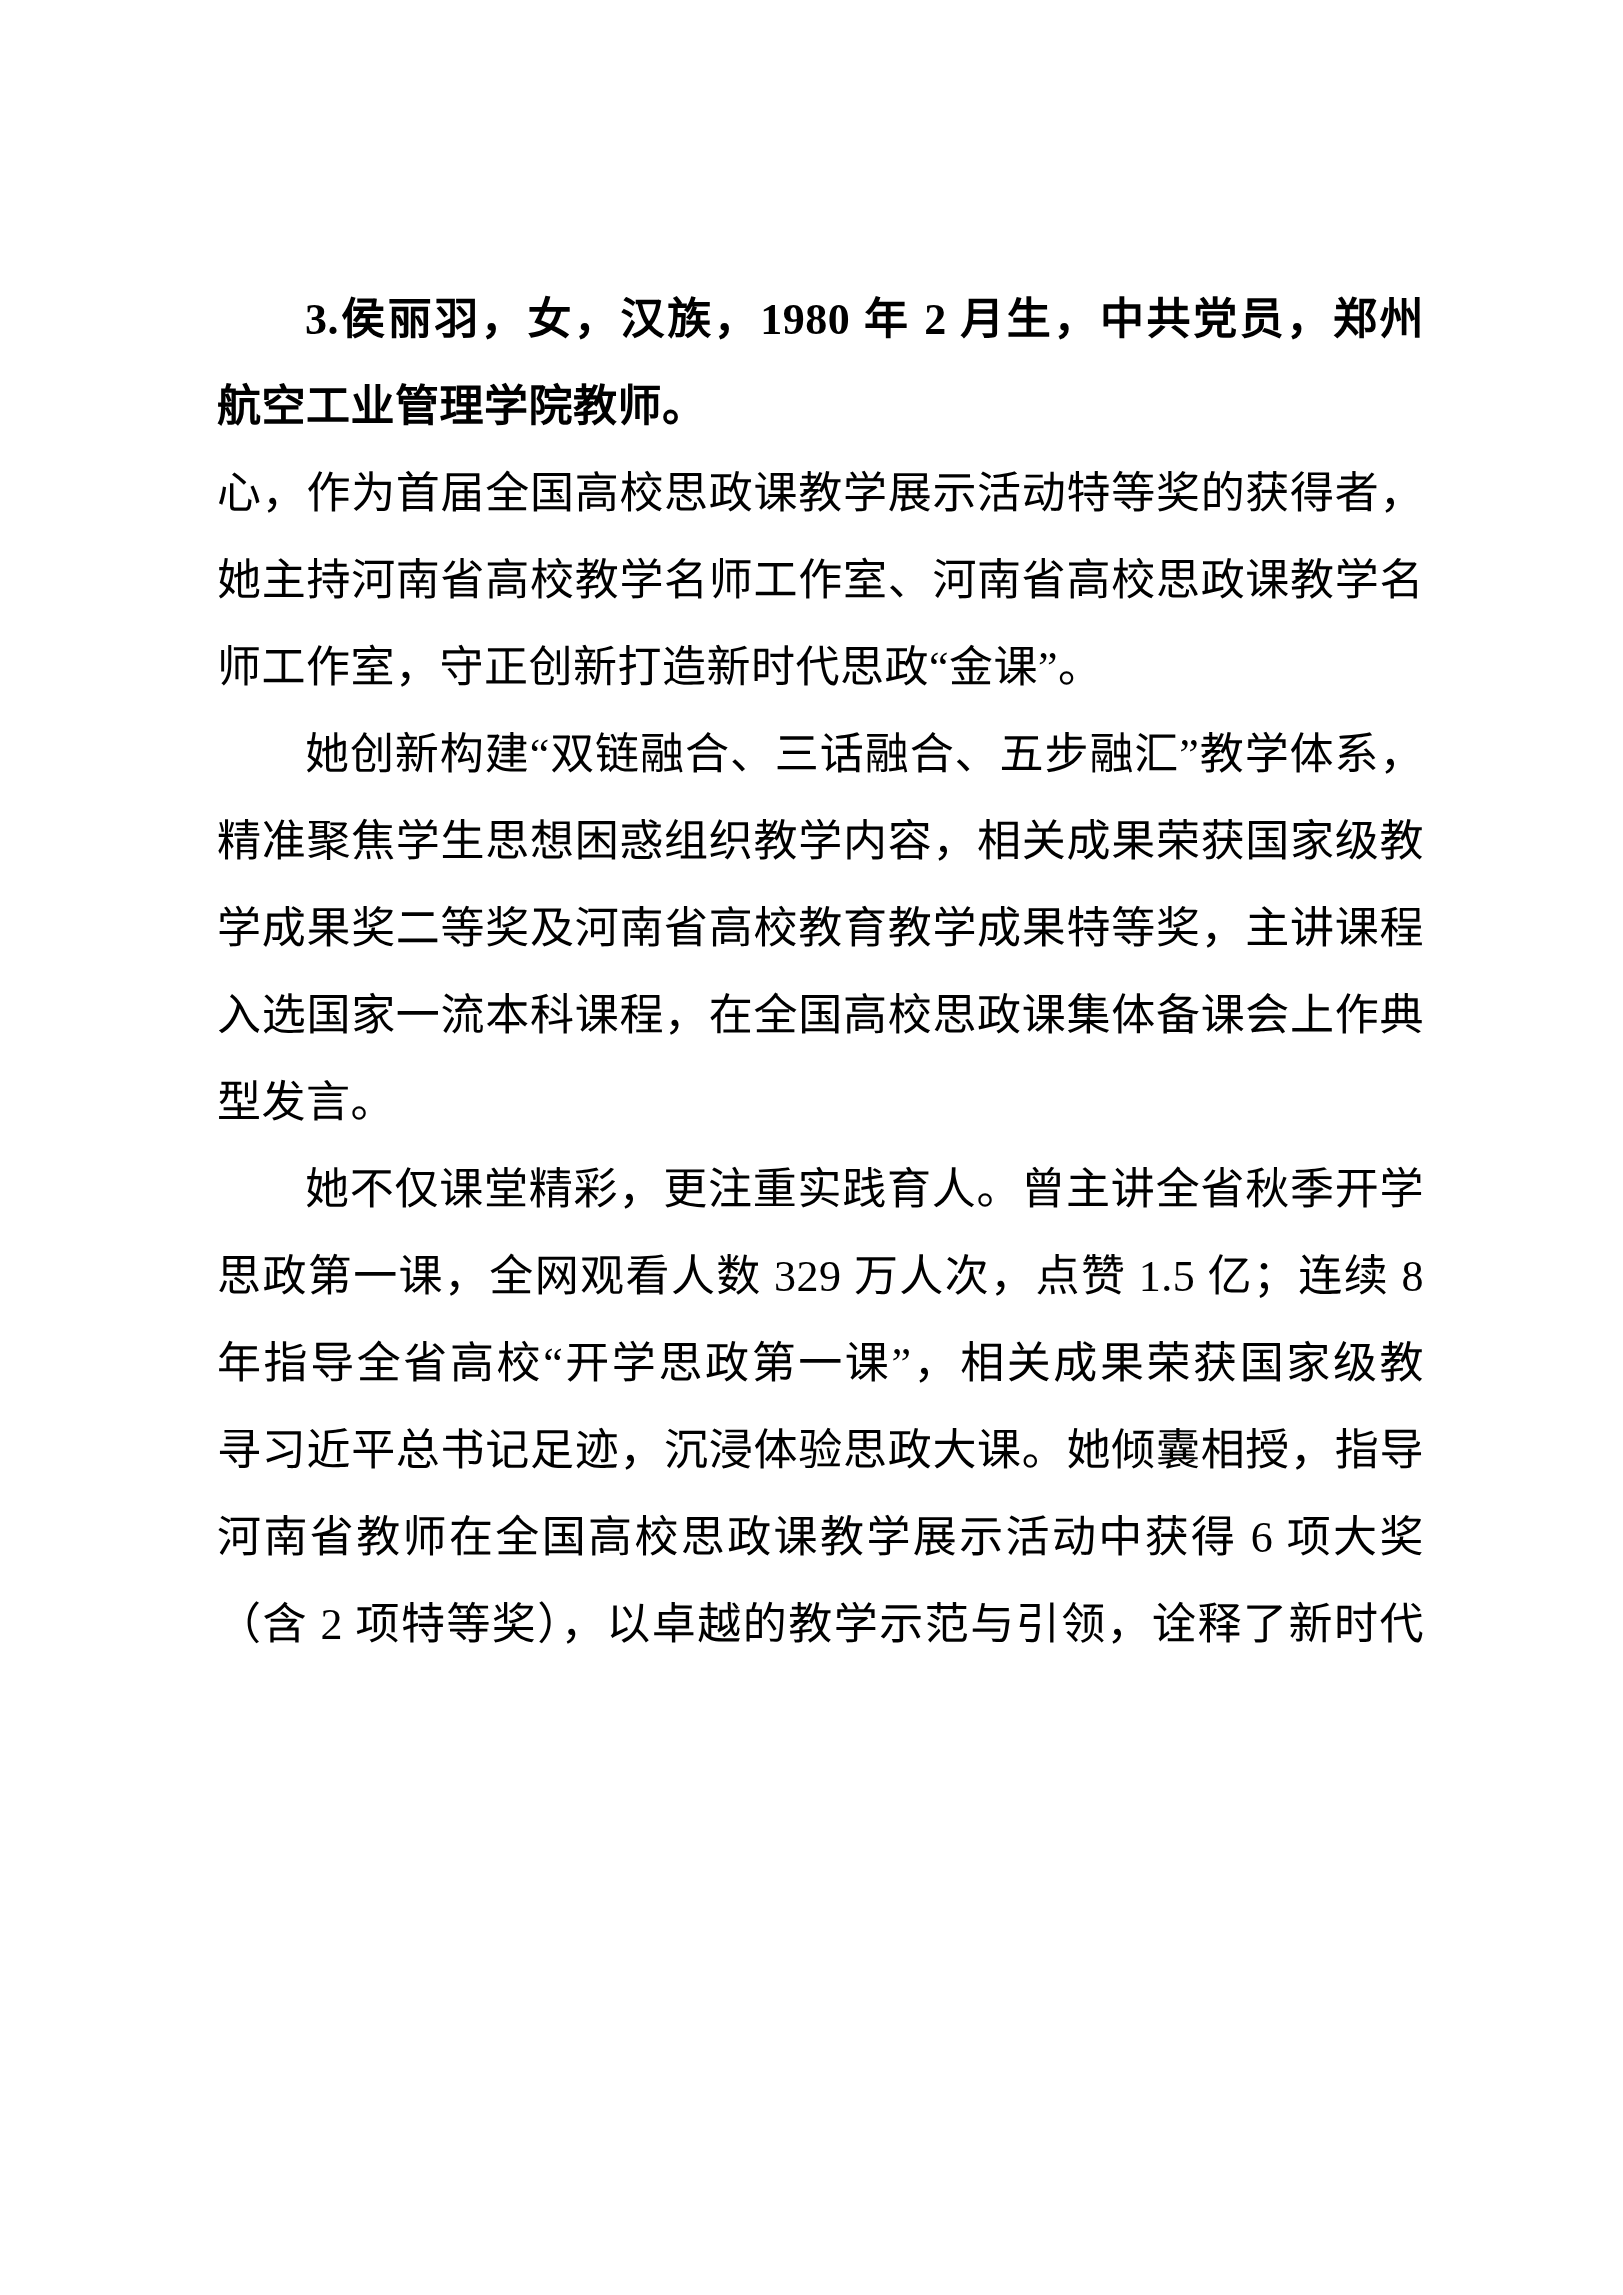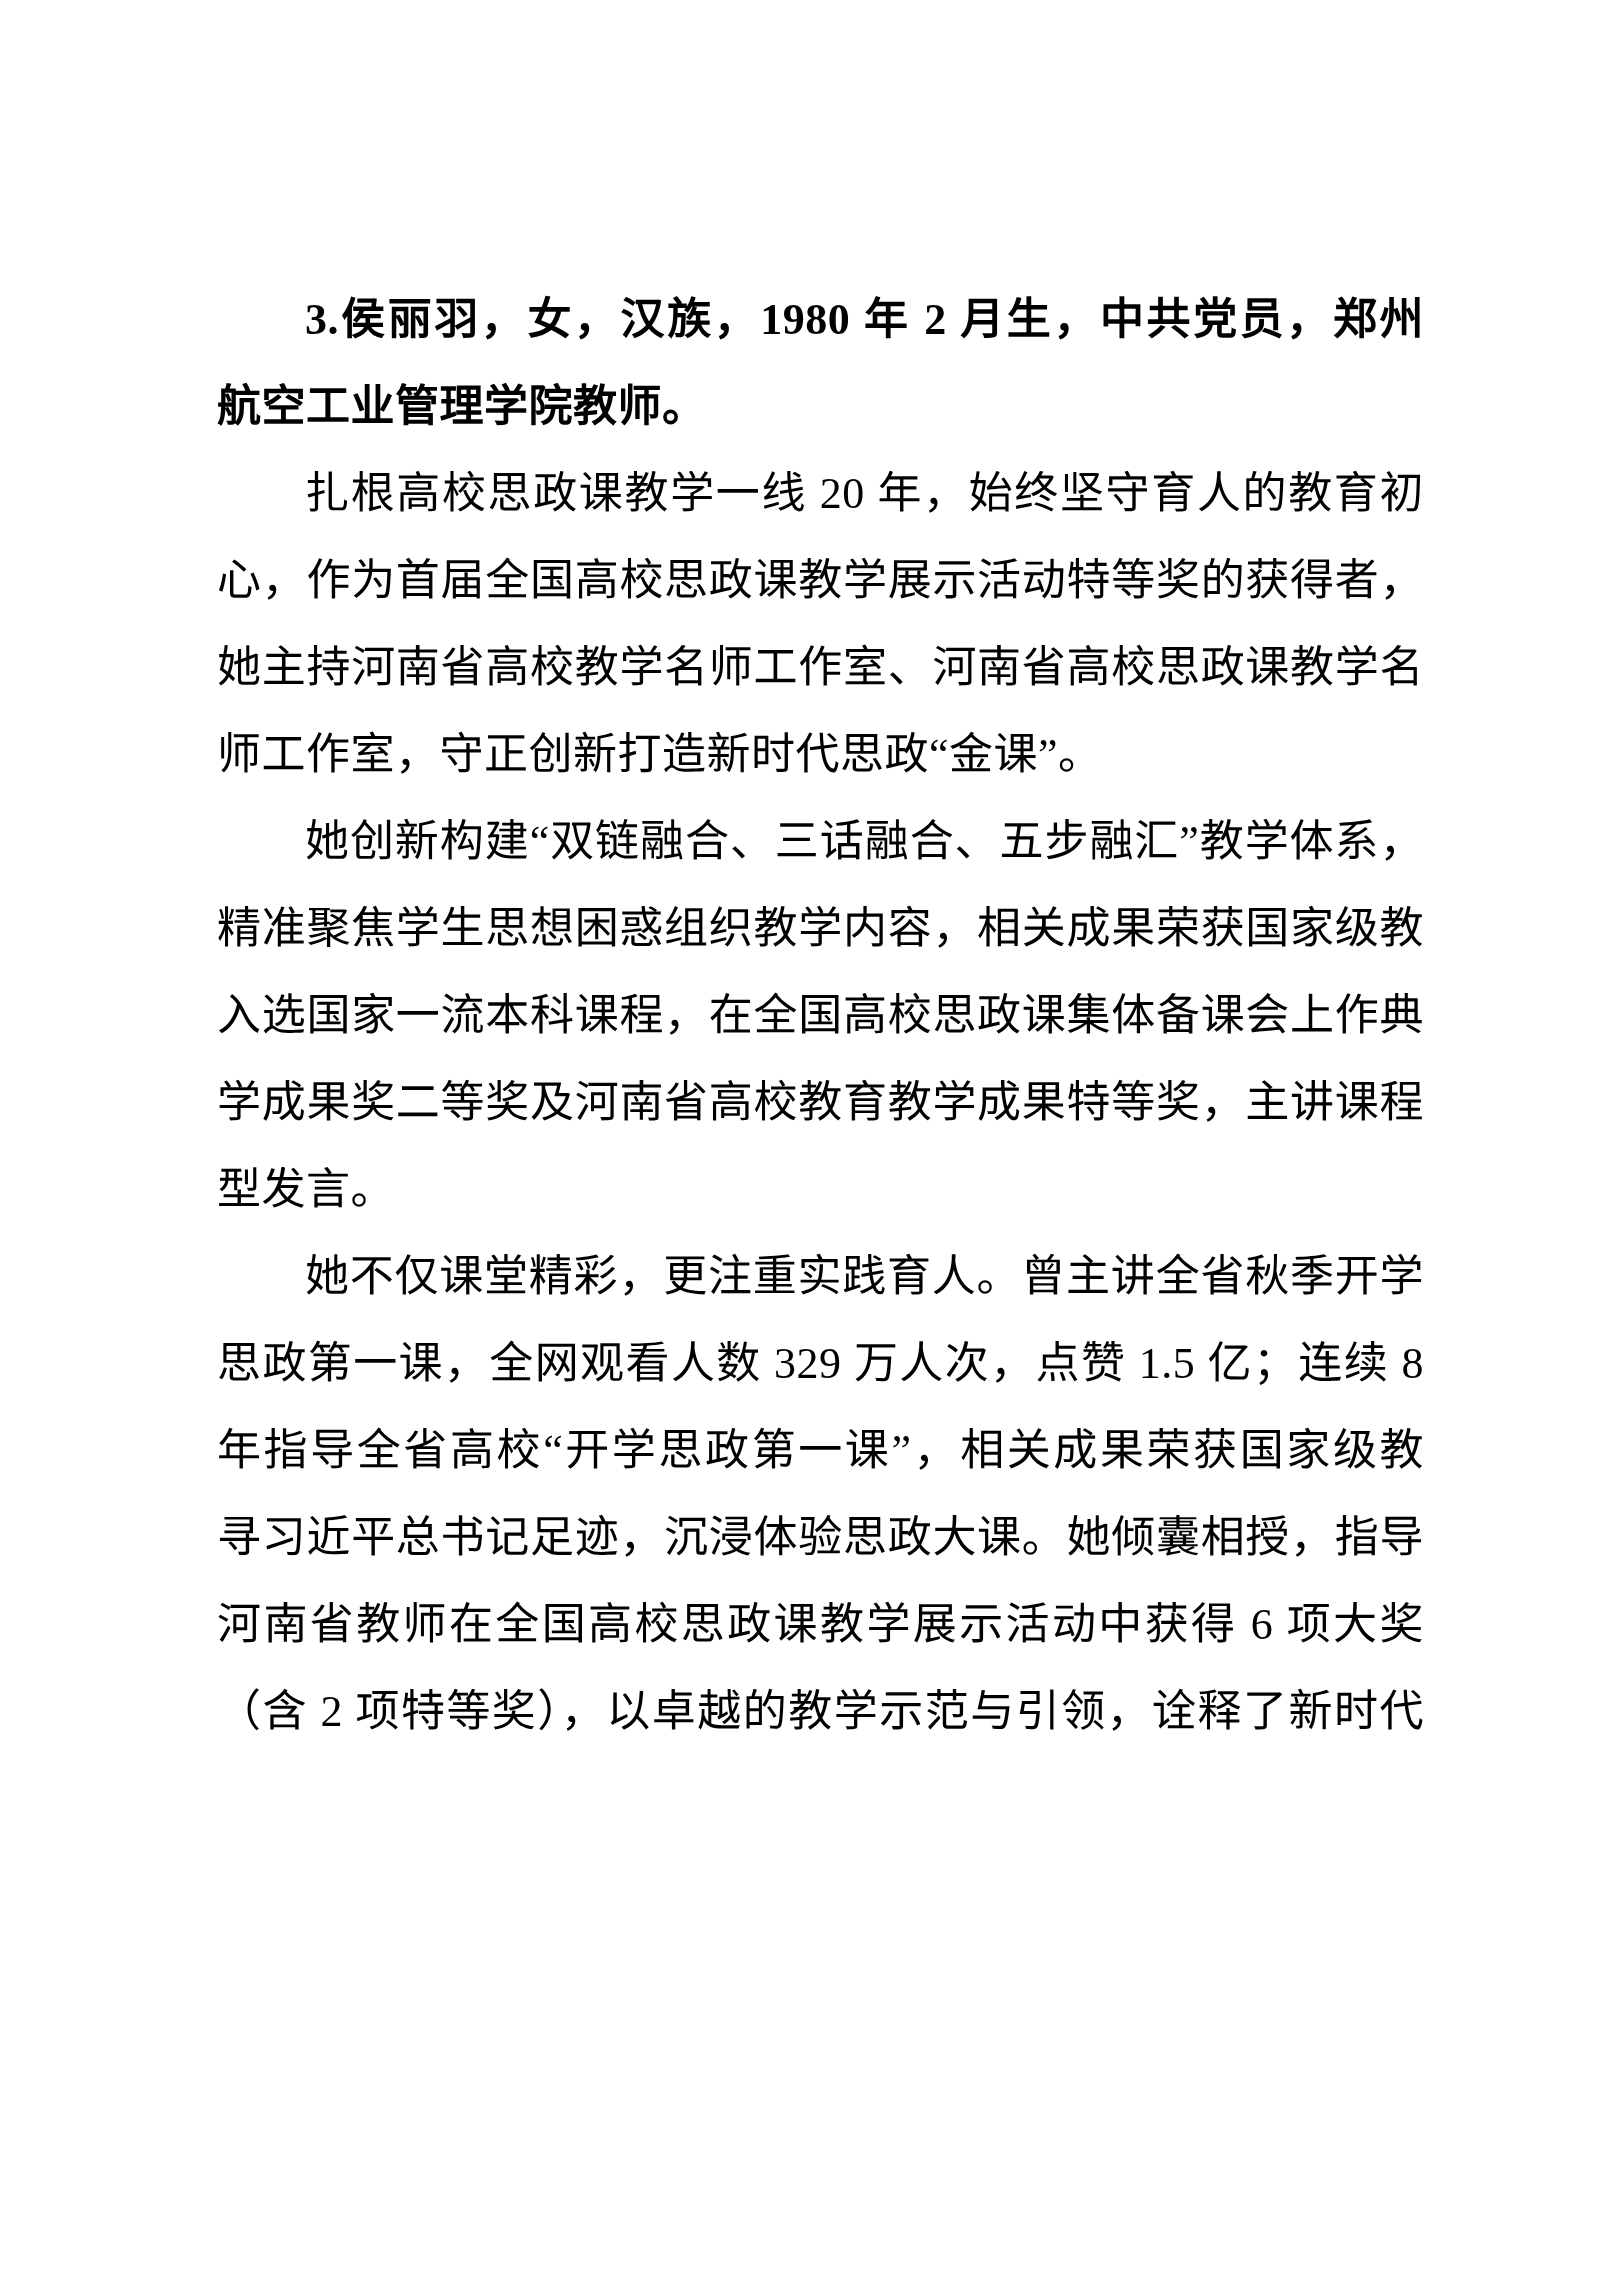--- a/index.html
+++ b/index.html
@@ -62,31 +62,30 @@
 
 <div class="page">
   <div class="content">
 
     <div class="para heading">
       <div class="line stretch indent">3.侯丽羽，女，汉族，1980 年 2 月生，中共党员，郑州</div>
       <div class="line">航空工业管理学院教师。</div>
     </div>
 
     <div class="para">
-      <div class="line stretch indent">扎根高校思政课教学一线 20 年，始终坚守育人的教育初</div>
       <div class="line stretch">心，作为首届全国高校思政课教学展示活动特等奖的获得者，</div>
       <div class="line stretch">她主持河南省高校教学名师工作室、河南省高校思政课教学名</div>
       <div class="line">师工作室，守正创新打造新时代思政“金课”。</div>
     </div>
 
     <div class="para">
       <div class="line stretch indent">她创新构建“双链融合、三话融合、五步融汇”教学体系，</div>
       <div class="line stretch">精准聚焦学生思想困惑组织教学内容，相关成果荣获国家级教</div>
+      <div class="line stretch">学成果奖二等奖及河南省高校教育教学成果特等奖，主讲课程</div>
       <div class="line stretch">入选国家一流本科课程，在全国高校思政课集体备课会上作典</div>
-      <div class="line stretch">学成果奖二等奖及河南省高校教育教学成果特等奖，主讲课程</div>
       <div class="line">型发言。</div>
     </div>
 
     <div class="para">
       <div class="line stretch indent">她不仅课堂精彩，更注重实践育人。曾主讲全省秋季开学</div>
       <div class="line stretch">思政第一课，全网观看人数 329 万人次，点赞 1.5 亿；连续 8</div>
       <div class="line stretch">年指导全省高校“开学思政第一课”，相关成果荣获国家级教</div>
       <div class="line stretch">寻习近平总书记足迹，沉浸体验思政大课。她倾囊相授，指导</div>
       <div class="line stretch">河南省教师在全国高校思政课教学展示活动中获得 6 项大奖</div>
       <div class="line stretch">（含 2 项特等奖），以卓越的教学示范与引领，诠释了新时代</div>

